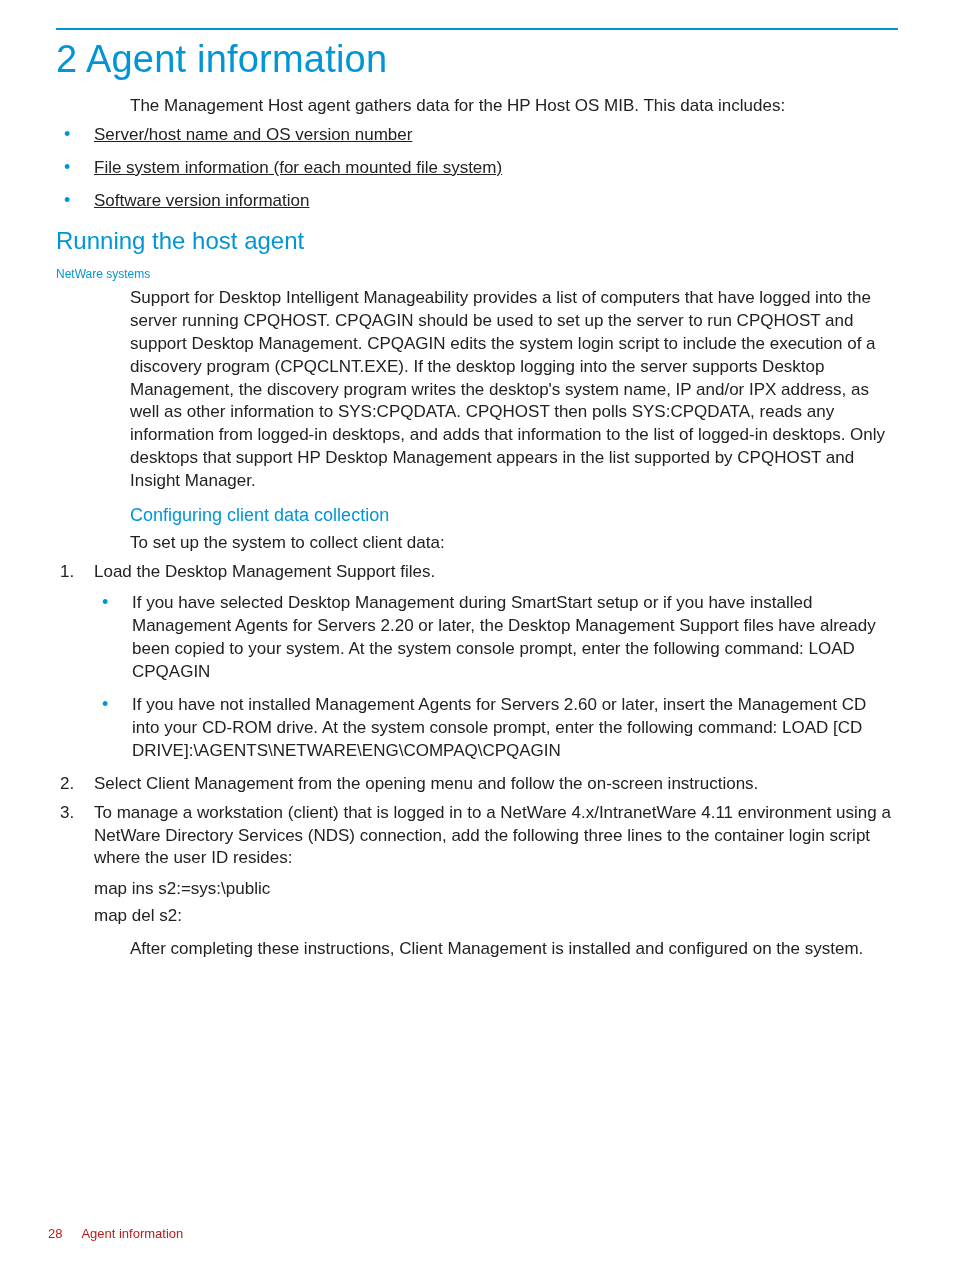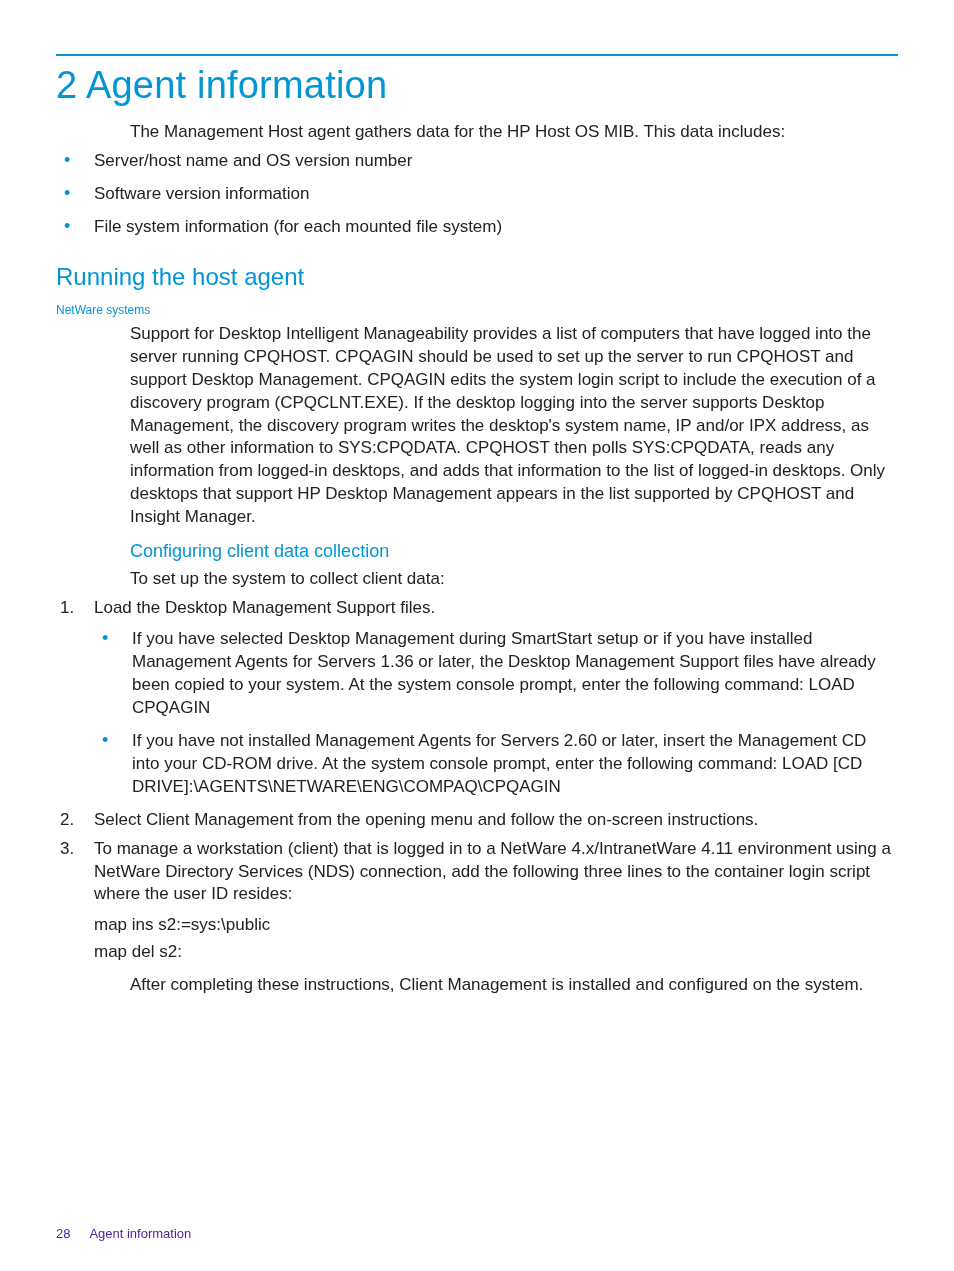--- a/index.html
+++ b/index.html
@@ -1,66 +1,66 @@
 <!DOCTYPE html>
 <html><head>
 <meta charset="utf-8">
 <style>
   * { box-sizing: border-box; margin: 0; padding: 0; }
   html, body { width: 954px; height: 1271px; background: #fff; font-family: "Futura", "Trebuchet MS", "Segoe UI", Arial, sans-serif; color: #222; }
-  .page { padding: 54px 56px 40px 56px; position: relative; height: 100%; }
+  .page { padding: 28px 56px 40px 56px; position: relative; height: 100%; }
   .rule { border-top: 2px solid #0096d6; margin-bottom: 8px; }
   .h1 { color: #0096d6; font-weight: 300; font-size: 38px; letter-spacing: 0.2px; margin-bottom: 14px; }
   .h2 { color: #0096d6; font-weight: 300; font-size: 28px; margin-top: 10px; margin-bottom: 6px; }
-  .h3 { color: #0096d6; font-weight: 300; font-size: 24px; margin-top: 24px; margin-bottom: 6px; }
+  .h3 { color: #0096d6; font-weight: 300; font-size: 24px; margin-top: 14px; margin-bottom: 6px; }
   .h4 { color: #0096d6; font-weight: 300; font-size: 12px; margin-top: 12px; margin-bottom: 6px; }
   .h5 { color: #0096d6; font-weight: 300; font-size: 18px; margin-top: 12px; margin-bottom: 6px; }
   .body-text { font-size: 17px; font-weight: 300; line-height: 1.35; color: #222; }
   .indent-1 { margin-left: 74px; }
   .para { margin-bottom: 6px; }
-  ul.bullets { list-style: none; margin: 6px 0 10px 0; }
+  ul.bullets { list-style: none; margin: 6px 0 10px 0; text-decoration: underline; }
   ul.bullets > li { position: relative; padding-left: 38px; margin-bottom: 10px; }
   ul.bullets > li::before { content: "•"; position: absolute; left: 8px; top: 0; color: #0096d6; font-size: 18px; line-height: 1.2; }
   ol.numbers { list-style: none; margin: 6px 0 10px 0; counter-reset: step; }
   ol.numbers > li { position: relative; padding-left: 38px; margin-bottom: 6px; counter-increment: step; }
   ol.numbers > li::before { content: counter(step) "."; position: absolute; left: 4px; top: 0; font-weight: 300; }
   .sub-bullets { list-style: none; margin: 8px 0 8px 0; }
   .sub-bullets > li { position: relative; padding-left: 38px; margin-bottom: 10px; }
   .sub-bullets > li::before { content: "•"; position: absolute; left: 8px; top: 0; color: #0096d6; font-size: 18px; line-height: 1.2; }
   .code-lines p { margin-bottom: 4px; }
-  .footer { position: absolute; bottom: 30px; left: 56px; font-size: 13px; font-weight: 300; color: #4c1d95; }
+  .footer { position: absolute; bottom: 30px; left: 48px; font-size: 13px; font-weight: 300; color: #b91c1c; }
   .footer .pn { display: inline-block; margin-right: 16px; }
 </style>
 </head>
 <body>
 
 <div class="page">
   <div class="rule"></div>
 
   <h1 class="h1">2 Agent information</h1>
 
   <p class="body-text indent-1 para">The Management Host agent gathers data for the HP Host OS MIB. This data includes:</p>
   <ul class="bullets body-text indent-1">
     <li>Server/host name and OS version number</li>
+    <li>File system information (for each mounted file system)</li>
     <li>Software version information</li>
-    <li>File system information (for each mounted file system)</li>
   </ul>
 
   <h3 class="h3">Running the host agent</h3>
   <h4 class="h4">NetWare systems</h4>
   <p class="body-text indent-1 para">Support for Desktop Intelligent Manageability provides a list of computers that have logged into the server running CPQHOST. CPQAGIN should be used to set up the server to run CPQHOST and support Desktop Management. CPQAGIN edits the system login script to include the execution of a discovery program (CPQCLNT.EXE). If the desktop logging into the server supports Desktop Management, the discovery program writes the desktop's system name, IP and/or IPX address, as well as other information to SYS:CPQDATA. CPQHOST then polls SYS:CPQDATA, reads any information from logged-in desktops, and adds that information to the list of logged-in desktops. Only desktops that support HP Desktop Management appears in the list supported by CPQHOST and Insight Manager.</p>
 
   <h5 class="h5 indent-1">Configuring client data collection</h5>
   <p class="body-text indent-1 para">To set up the system to collect client data:</p>
 
   <ol class="numbers body-text indent-1">
     <li>
       <span>Load the Desktop Management Support files.</span>
       <ul class="sub-bullets body-text">
-        <li>If you have selected Desktop Management during SmartStart setup or if you have installed Management Agents for Servers 1.36 or later, the Desktop Management Support files have already been copied to your system. At the system console prompt, enter the following command: LOAD CPQAGIN</li>
+        <li>If you have selected Desktop Management during SmartStart setup or if you have installed Management Agents for Servers 2.20 or later, the Desktop Management Support files have already been copied to your system. At the system console prompt, enter the following command: LOAD CPQAGIN</li>
         <li>
           <span>If you have not installed Management Agents for Servers 2.60 or later, insert the Management CD into your CD-ROM drive. At the system console prompt, enter the following command: LOAD [CD DRIVE]:\AGENTS\NETWARE\ENG\COMPAQ\CPQAGIN</span>
         </li>
       </ul>
     </li>
     <li>Select Client Management from the opening menu and follow the on-screen instructions.</li>
     <li>
       <span>To manage a workstation (client) that is logged in to a NetWare 4.x/IntranetWare 4.11 environment using a NetWare Directory Services (NDS) connection, add the following three lines to the container login script where the user ID resides:</span>
       <div class="code-lines body-text" style="margin-top:8px;">
         <p>map ins s2:=sys:\public</p>

